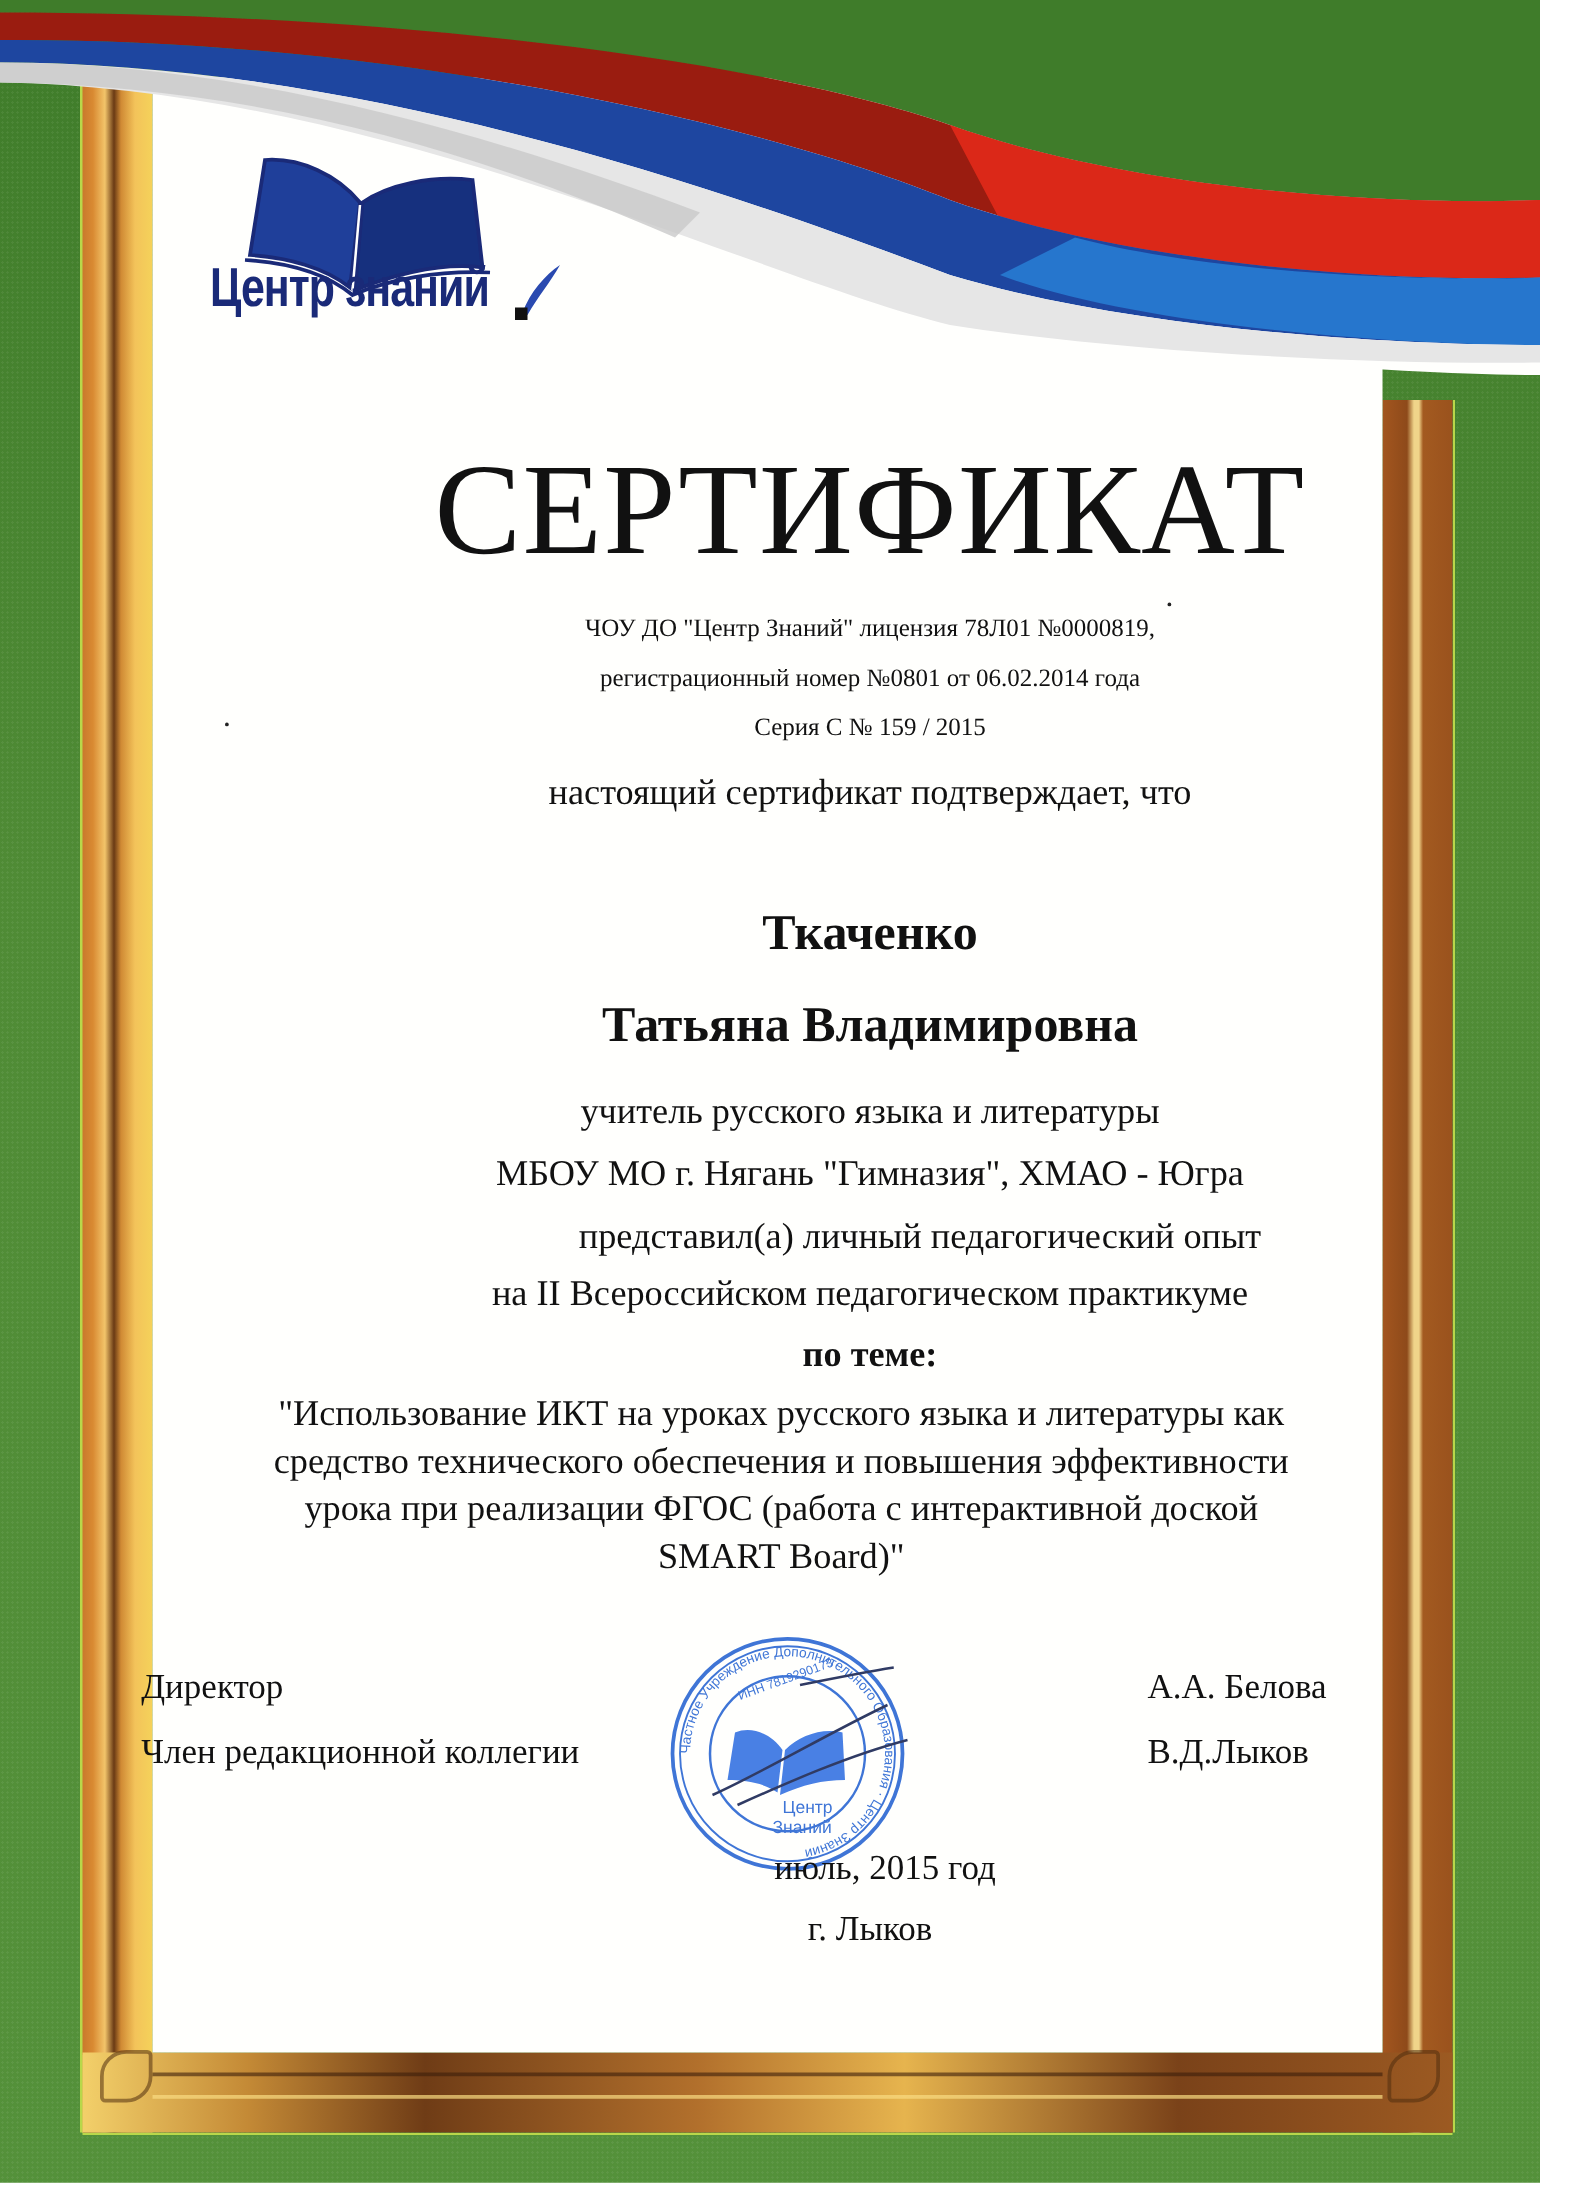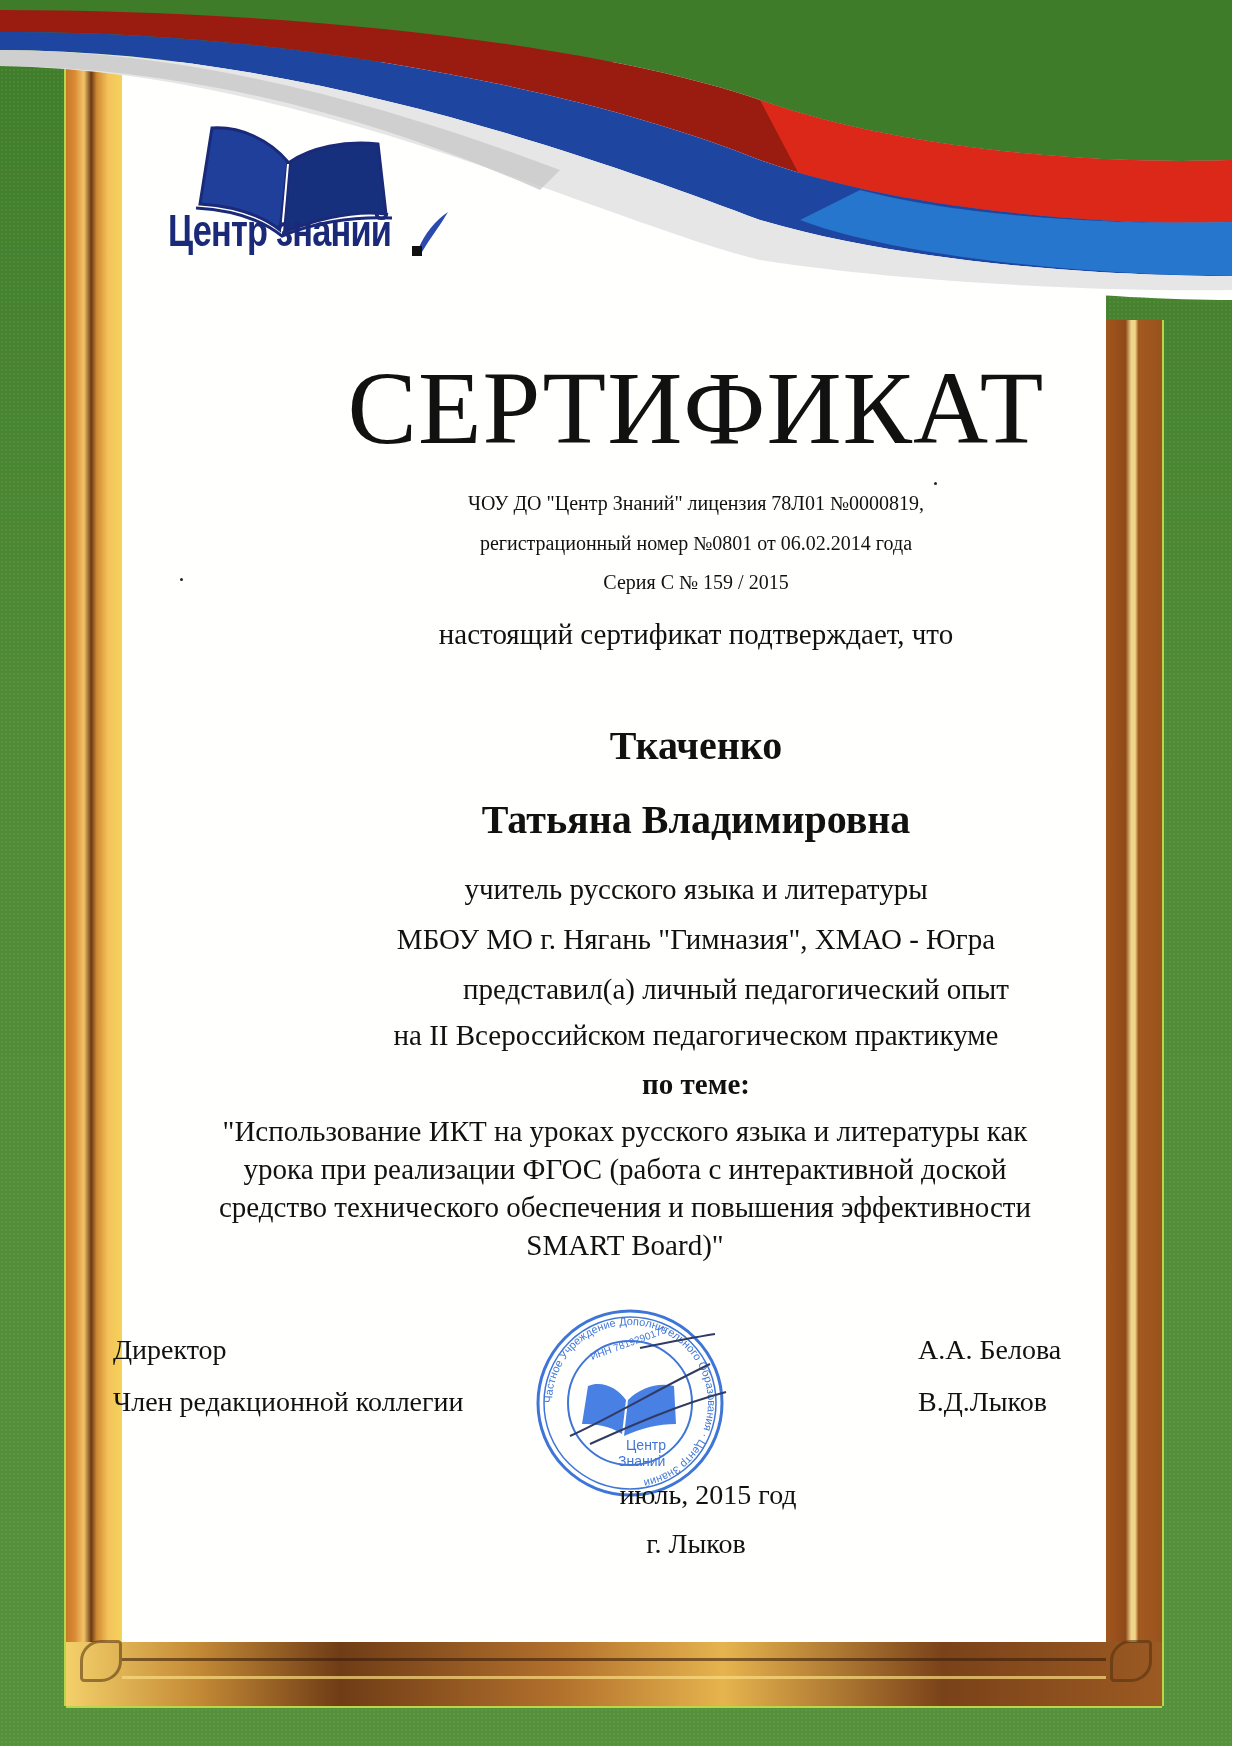--- a/index.html
+++ b/index.html
@@ -146,22 +146,22 @@
 <div class="center-block surname">Ткаченко</div>
 <div class="center-block fullname">Татьяна Владимировна</div>
 <div class="center-block position">учитель русского языка и литературы</div>
 <div class="center-block school">МБОУ МО г. Нягань "Гимназия",  ХМАО - Югра</div>
 <div class="center-block presented">представил(а) личный педагогический опыт</div>
 <div class="center-block event">на II Всероссийском педагогическом практикуме</div>
 <div class="center-block topic-label">по теме:</div>
 
 <div class="topic">
   <div>"Использование ИКТ на уроках русского языка и литературы как</div>
+  <div>средство технического обеспечения и  повышения эффективности</div>
   <div>урока при реализации ФГОС  (работа с интерактивной доской</div>
-  <div>средство технического обеспечения и  повышения эффективности</div>
   <div>SMART Board)"</div>
 </div>
 
 <div class="sig sig-role-1">Директор</div>
 <div class="sig sig-role-2">Член редакционной коллегии</div>
 <div class="sig sig-name-1">А.А. Белова</div>
 <div class="sig sig-name-2">В.Д.Лыков</div>
 
 <svg class="stamp" viewBox="0 0 200 190">
   <defs>

